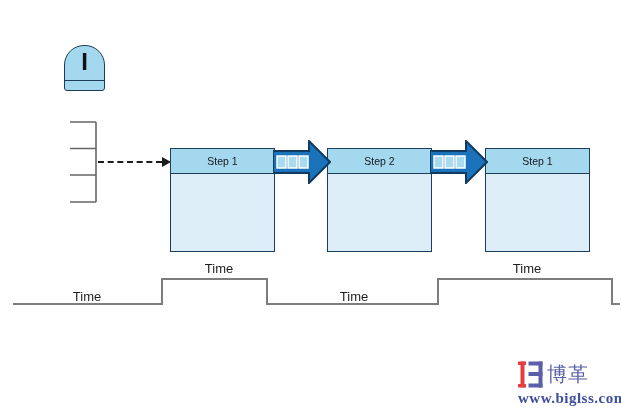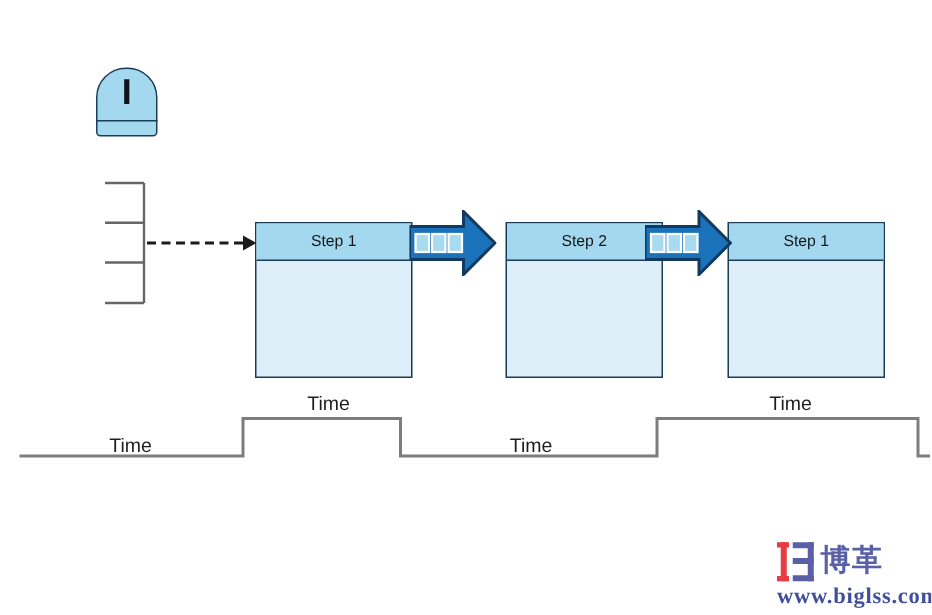--- a/index.html
+++ b/index.html
@@ -24,41 +24,41 @@
   .dashed-line{position:absolute;left:98px;top:161px;width:64px;height:0;border-top:2px dashed #1b1b1b;}
   .dashed-head{
     position:absolute;left:162px;top:157px;width:0;height:0;
     border-left:9px solid #1b1b1b;border-top:5px solid transparent;border-bottom:5px solid transparent;
   }
   
   .step-box{
     position:absolute;top:148px;width:105px;height:104px;box-sizing:border-box;
     border:1.4px solid #1c3d5a;background:#ddeef8;
   }
-  .step-box.b1{left:170px;} .step-box.b2{left:337px;} .step-box.b3{left:485px;}
+  .step-box.b1{left:170px;} .step-box.b2{left:327px;} .step-box.b3{left:485px;}
   .step-header{
     height:25px;background:#a3d8ee;border-bottom:1.4px solid #1c3d5a;box-sizing:border-box;
     text-align:center;line-height:24px;font-size:10.5px;color:#14181c;
   }
   
   .push-arrow{position:absolute;top:140px;width:58px;height:44px;}
   .push-arrow.a1{left:273px;} .push-arrow.a2{left:430px;}
   
   .timeline-svg{position:absolute;left:0;top:275px;}
   .time-label{
     position:absolute;width:40px;text-align:center;
     font-size:13px;color:#1e1e1e;
   }
   .tl0{left:67px;top:289px;} .tl1{left:199px;top:261px;}
   .tl2{left:334px;top:289px;} .tl3{left:507px;top:261px;}
   
   .logo{position:absolute;left:518px;top:361px;width:100px;}
   .logo-row{display:flex;align-items:center;gap:4px;}
   .brand-name{
-    font-size:20px;font-weight:bold;color:#5a60a8;letter-spacing:1px;line-height:27px;
+    font-size:20px;font-weight:normal;color:#5a60a8;letter-spacing:1px;line-height:27px;
     font-family:"Liberation Sans",sans-serif;
   }
   .brand-url{
     margin-top:2px;text-align:center;
     font-family:Liberation Serif, serif;font-size:15px;font-weight:bold;
     color:#3f4f9e;letter-spacing:0.5px;white-space:nowrap;
   }
 </style>
 </head>
 <body>

